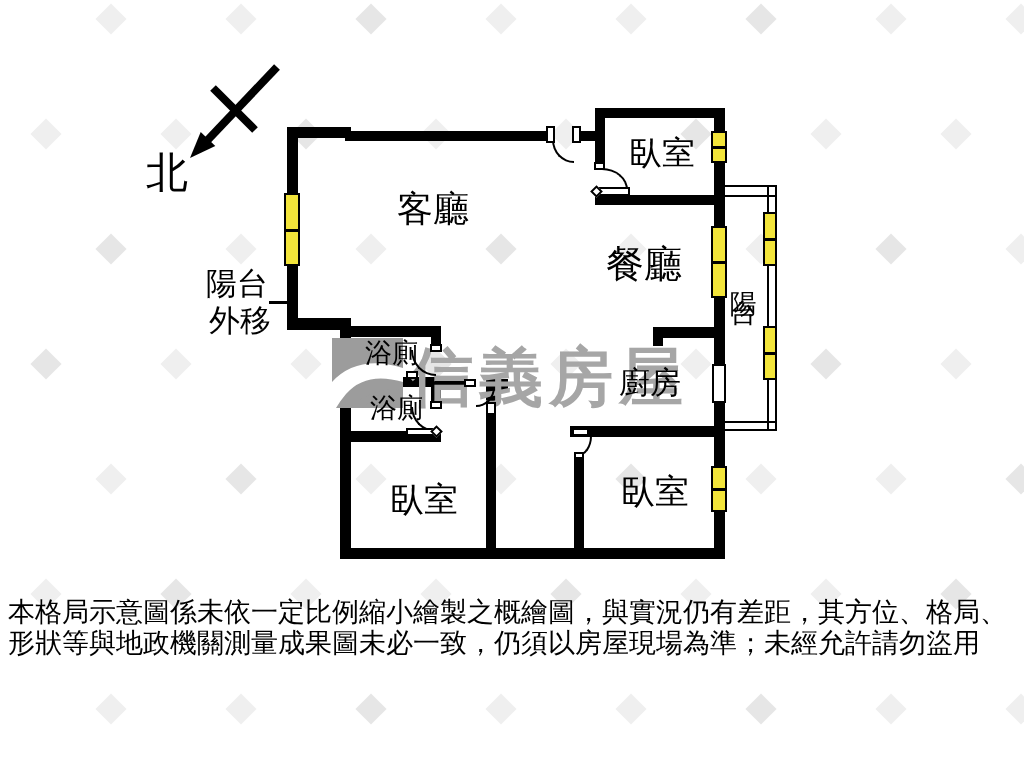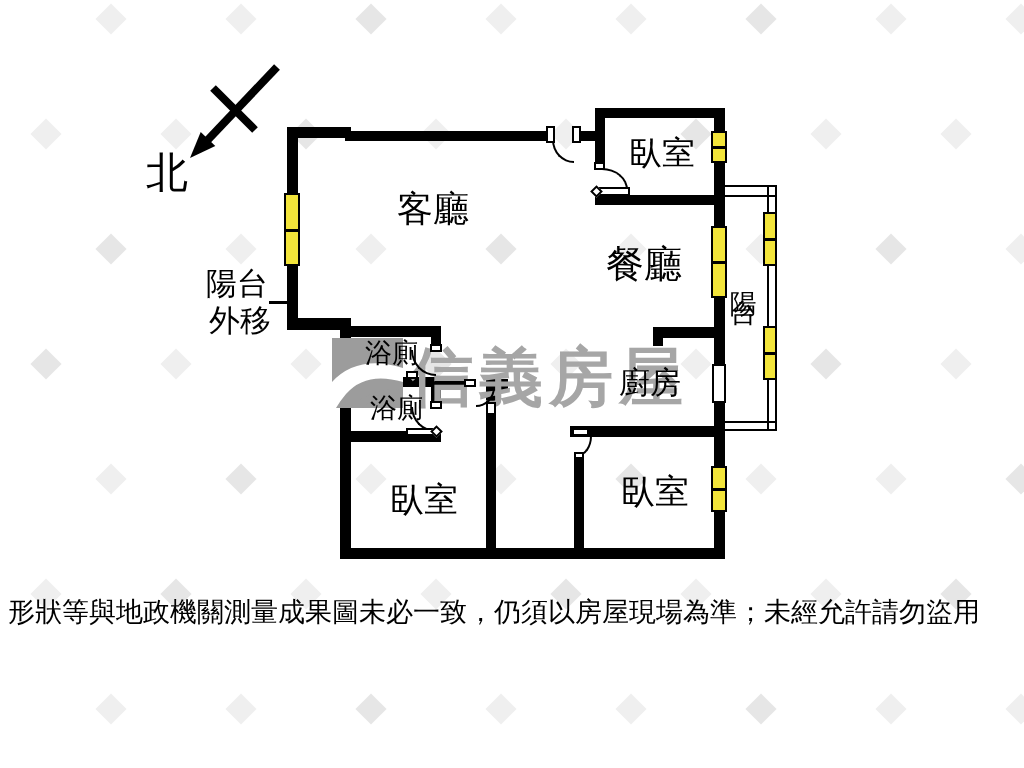--- a/index.html
+++ b/index.html
@@ -197,16 +197,17 @@
   <div class="lbl" style="left:619px;top:367px;font-size:31px;">廚房</div>
   <div class="lbl" style="left:365px;top:339px;font-size:27px;">浴廁</div>
   <div class="lbl" style="left:370px;top:394px;font-size:27px;">浴廁</div>
   <div class="lbl" style="left:390px;top:482px;font-size:34px;">臥室</div>
   <div class="lbl" style="left:621px;top:474px;font-size:34px;">臥室</div>
   <div class="lbl vert" style="left:729px;top:271px;font-size:27px;">陽台</div>
   <div class="lbl" style="left:206px;top:268px;font-size:31px;">陽台</div>
   <div class="lbl" style="left:209px;top:305px;font-size:31px;">外移</div>
 
   <div class="disc">
+    <div>本格局示意圖係未依一定比例縮小繪製之概繪圖，與實況仍有差距，其方位、格局、</div>
     <div>形狀等與地政機關測量成果圖未必一致，仍須以房屋現場為準；未經允許請勿盜用</div>
   </div>
 
 </div>
 
 </body></html>

